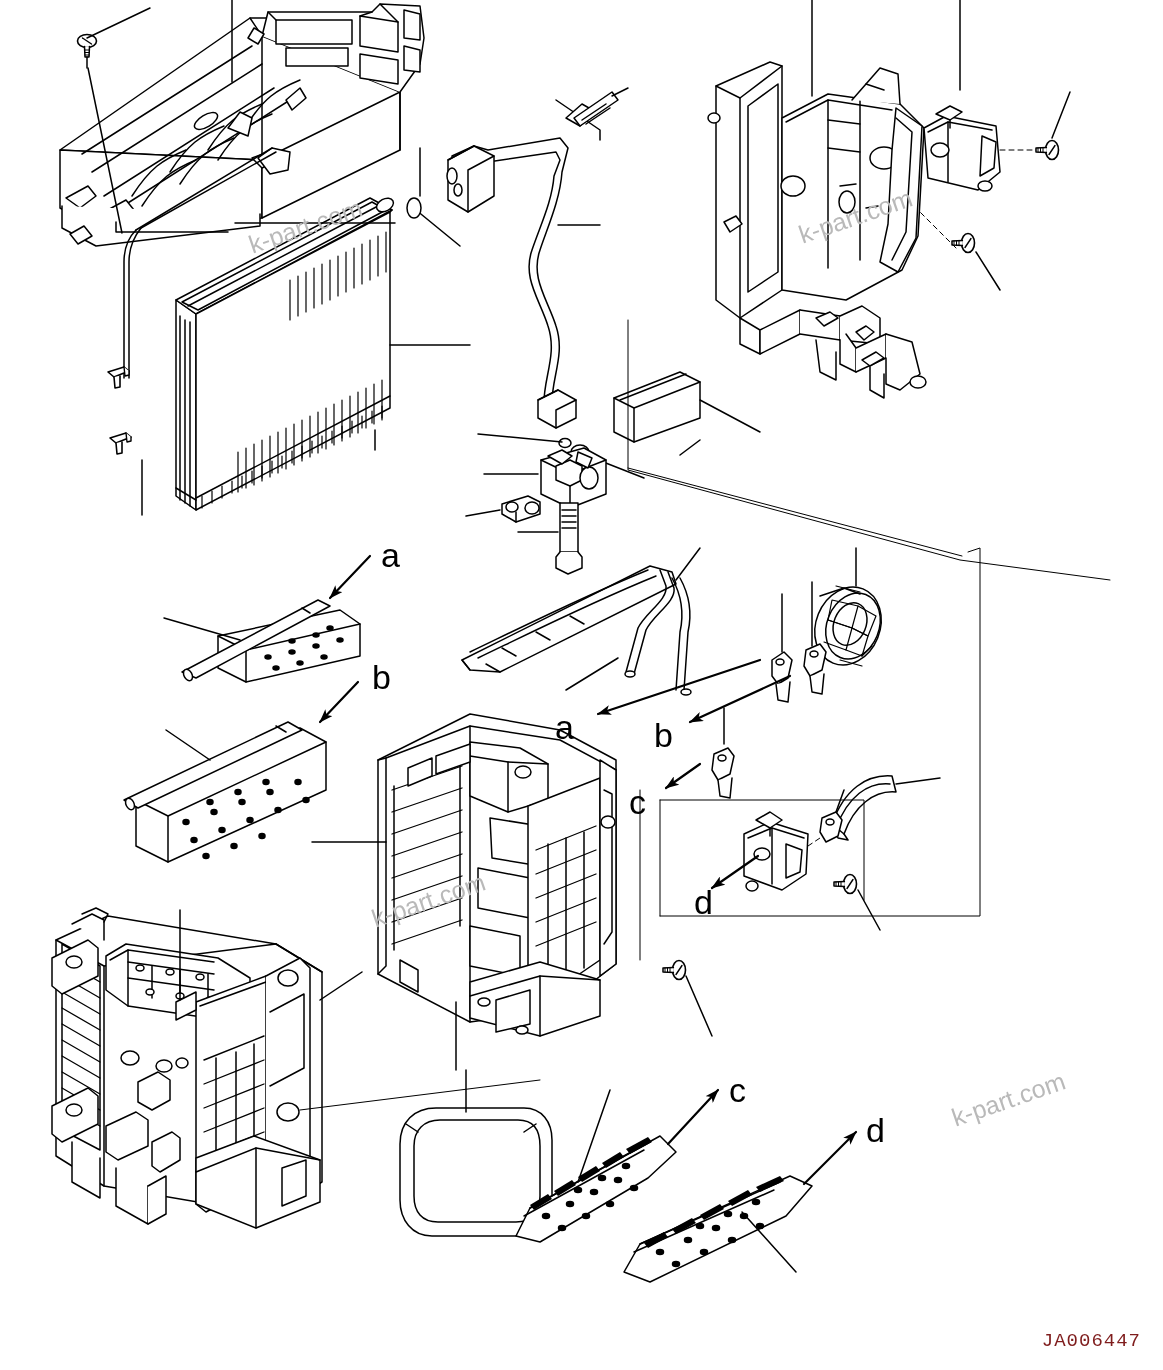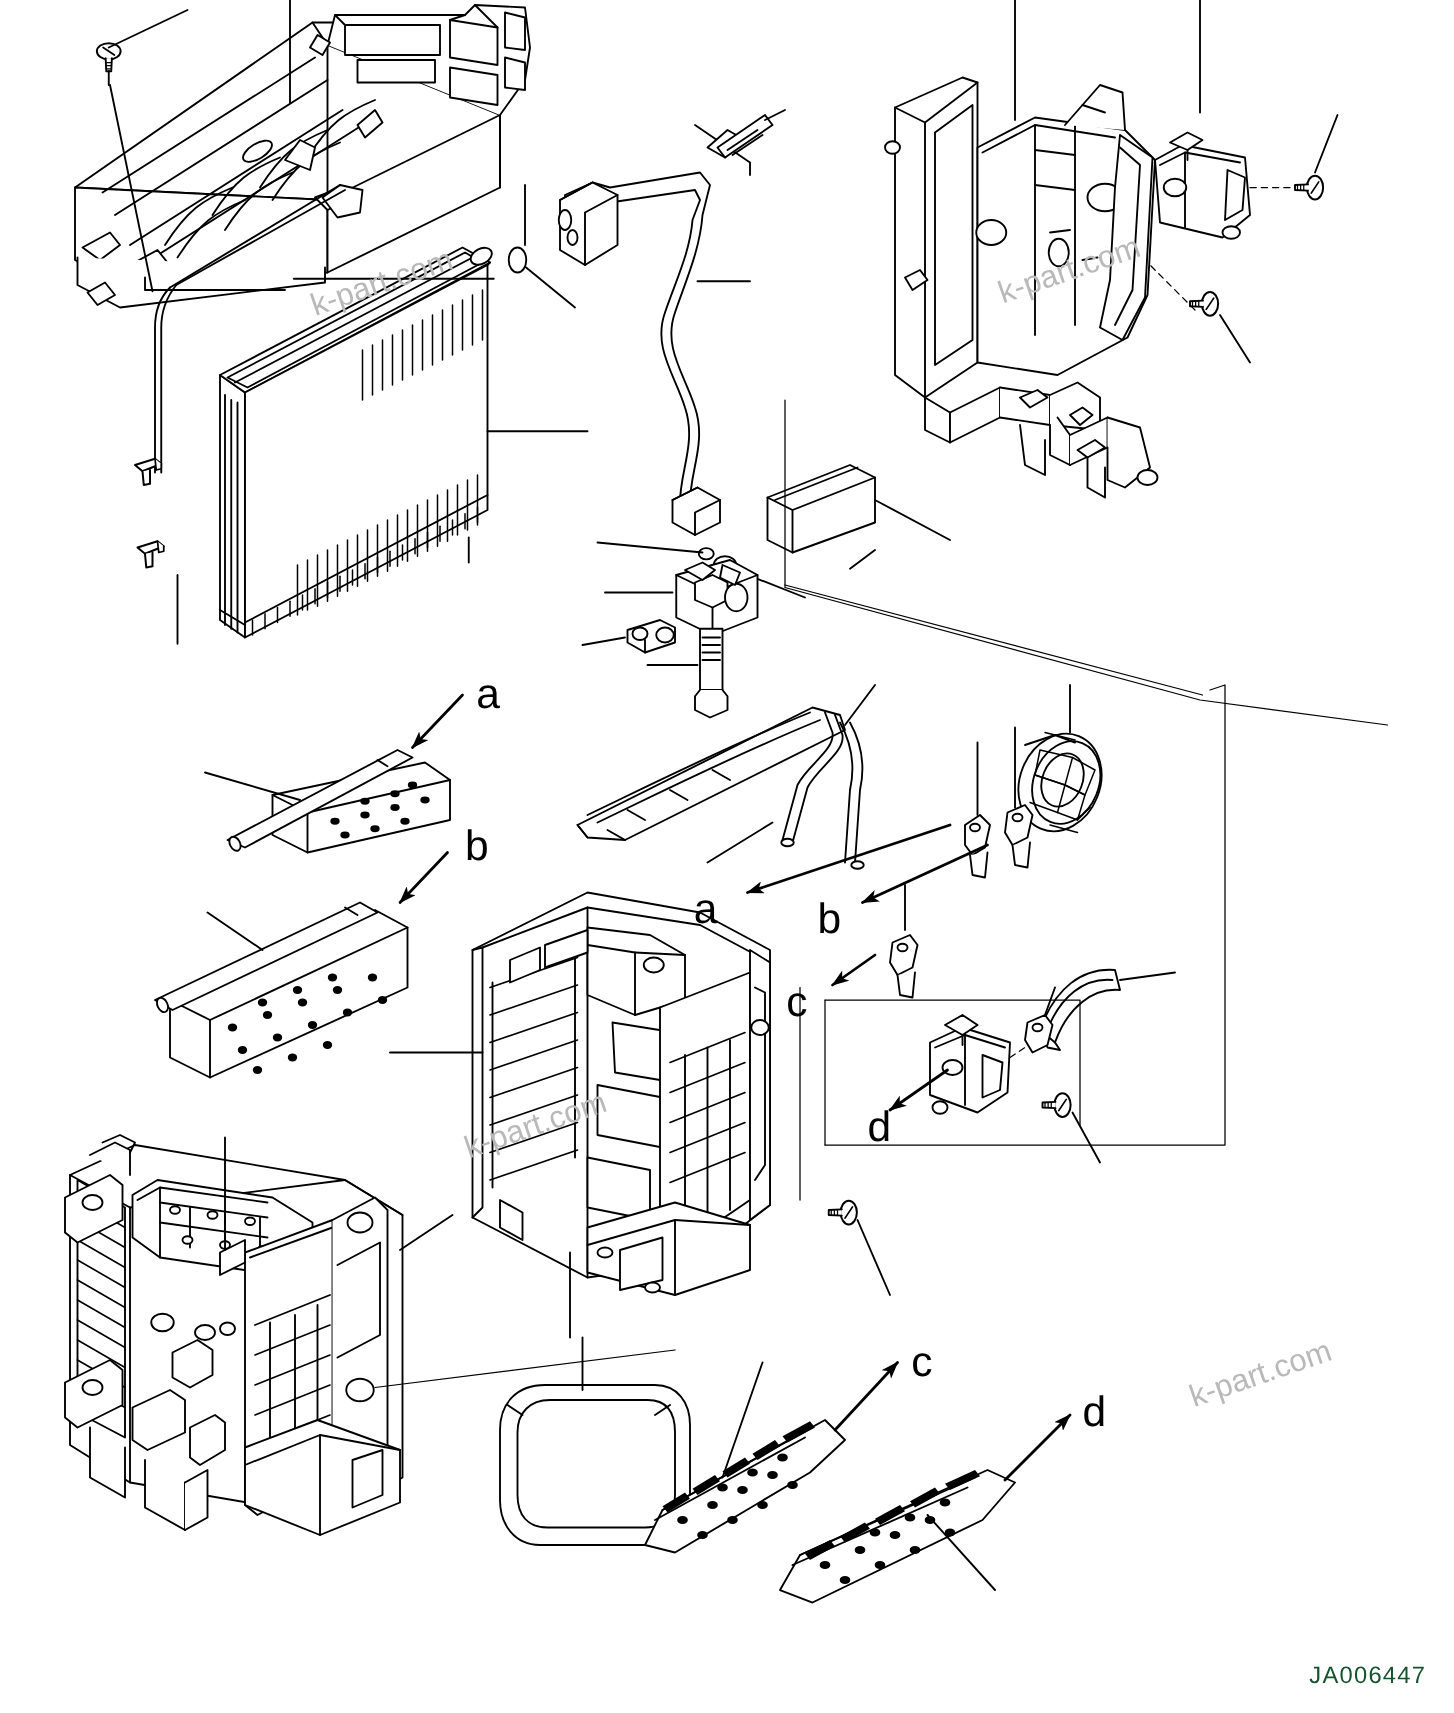--- a/index.html
+++ b/index.html
@@ -16,24 +16,24 @@
     position:absolute;
     color:#b9b9b9;
     font-family:"Liberation Sans",sans-serif;
     white-space:nowrap;
     pointer-events:none;
     user-select:none;
   }
   #drawing-no{
     position:absolute;
     right:22px;bottom:18px;
-    font-family:Liberation Sans, sans-serif;
+    font-family:Liberation Mono, monospace;
     font-size:19px;
     letter-spacing:1px;
-    color:#14532d;
+    color:#7f1d1d;
   }
   .callout{
     position:absolute;
     font-family:"Liberation Sans",sans-serif;
     color:#000;
     font-weight:400;
     line-height:1;
   }
 </style>
 </head>

